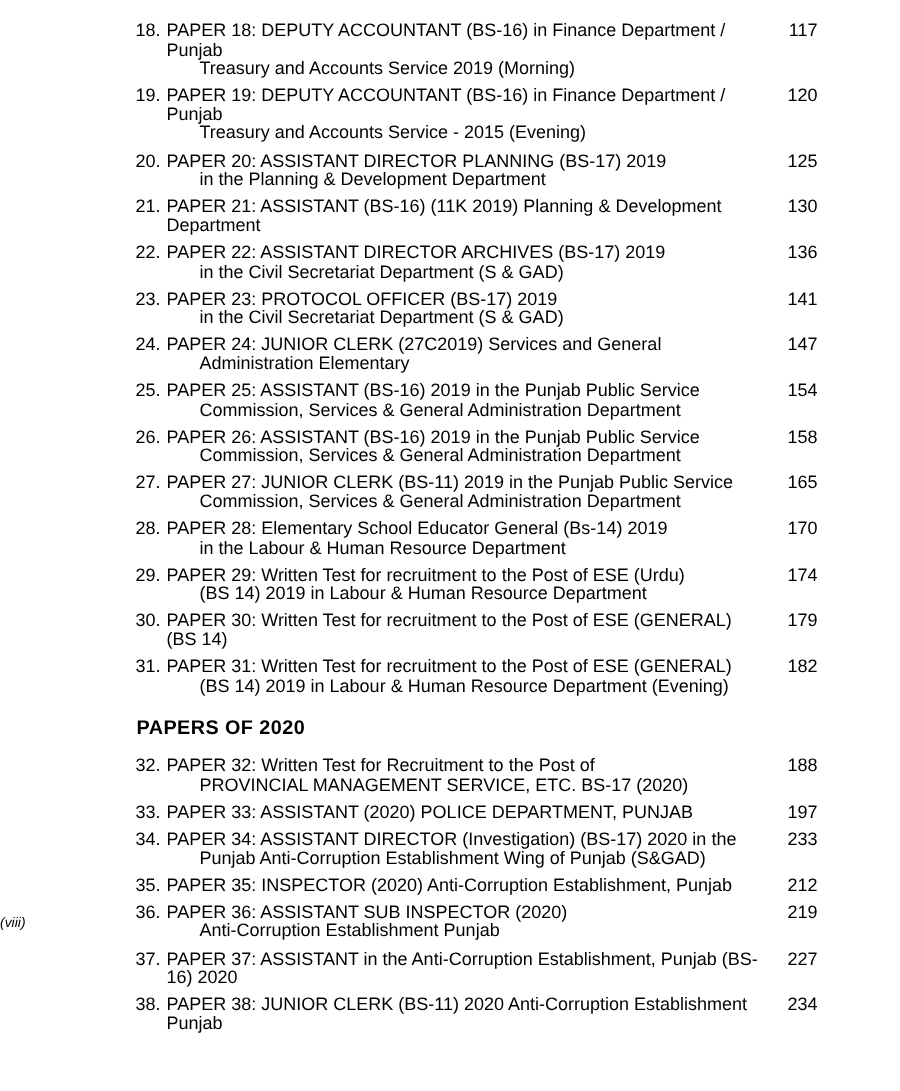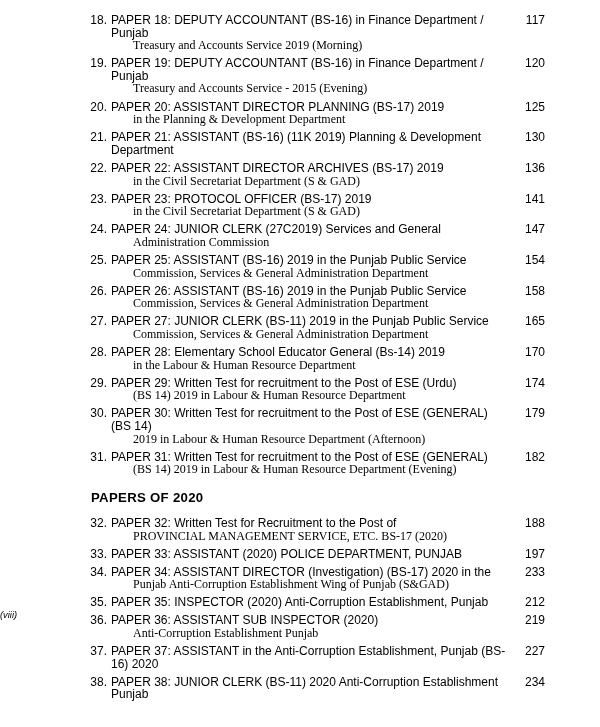--- a/index.html
+++ b/index.html
@@ -41,21 +41,20 @@
     padding-right: 4px;
     white-space: nowrap;
   }
   .body {
     flex: 1 1 auto;
     padding-right: 8px;
   }
   .body .l2 {
     display: block;
     padding-left: 22px;
-    font-family: Liberation Serif, serif;
   }
   .page-no {
     width: 26px;
     flex: 0 0 26px;
     text-align: right;
     white-space: nowrap;
   }
   .section-head {
     text-align: left;
     font-weight: bold;
@@ -104,21 +103,21 @@
         <span class="body"><span>PAPER 22: ASSISTANT DIRECTOR ARCHIVES (BS-17) 2019</span><span class="l2">in the Civil Secretariat Department (S &amp; GAD)</span></span>
         <span class="page-no">136</span>
       </li>
       <li class="toc-entry">
         <span class="num">23.</span>
         <span class="body"><span>PAPER 23: PROTOCOL OFFICER (BS-17) 2019</span><span class="l2">in the Civil Secretariat Department (S &amp; GAD)</span></span>
         <span class="page-no">141</span>
       </li>
       <li class="toc-entry">
         <span class="num">24.</span>
-        <span class="body"><span>PAPER 24: JUNIOR CLERK (27C2019) Services and General</span><span class="l2">Administration Commission</span></span>
+        <span class="body"><span>PAPER 24: JUNIOR CLERK (27C2019) Services and General</span><span class="l2">Administration Elementary</span></span>
         <span class="page-no">147</span>
       </li>
       <li class="toc-entry">
         <span class="num">25.</span>
         <span class="body"><span>PAPER 25: ASSISTANT (BS-16) 2019 in the Punjab Public Service</span><span class="l2">Commission, Services &amp; General Administration Department</span></span>
         <span class="page-no">154</span>
       </li>
       <li class="toc-entry">
         <span class="num">26.</span>
         <span class="body"><span>PAPER 26: ASSISTANT (BS-16) 2019 in the Punjab Public Service</span><span class="l2">Commission, Services &amp; General Administration Department</span></span>
@@ -134,21 +133,21 @@
         <span class="body"><span>PAPER 28: Elementary School Educator General (Bs-14) 2019</span><span class="l2">in the Labour &amp; Human Resource Department</span></span>
         <span class="page-no">170</span>
       </li>
       <li class="toc-entry">
         <span class="num">29.</span>
         <span class="body"><span>PAPER 29: Written Test for recruitment to the Post of ESE (Urdu)</span><span class="l2">(BS 14) 2019 in Labour &amp; Human Resource Department</span></span>
         <span class="page-no">174</span>
       </li>
       <li class="toc-entry">
         <span class="num">30.</span>
-        <span class="body"><span>PAPER 30: Written Test for recruitment to the Post of ESE (GENERAL) (BS 14)</span><span class="l2">2019 in Labour &amp; Human Resource Department (Afternoon)</span></span>
+        <span class="body"><span>PAPER 30: Written Test for recruitment to the Post of ESE (GENERAL) (BS 14)</span></span>
         <span class="page-no">179</span>
       </li>
       <li class="toc-entry">
         <span class="num">31.</span>
         <span class="body"><span>PAPER 31: Written Test for recruitment to the Post of ESE (GENERAL)</span><span class="l2">(BS 14) 2019 in Labour &amp; Human Resource Department (Evening)</span></span>
         <span class="page-no">182</span>
       </li>
     </ul>
 
   <div class="section-head">PAPERS OF 2020</div>

